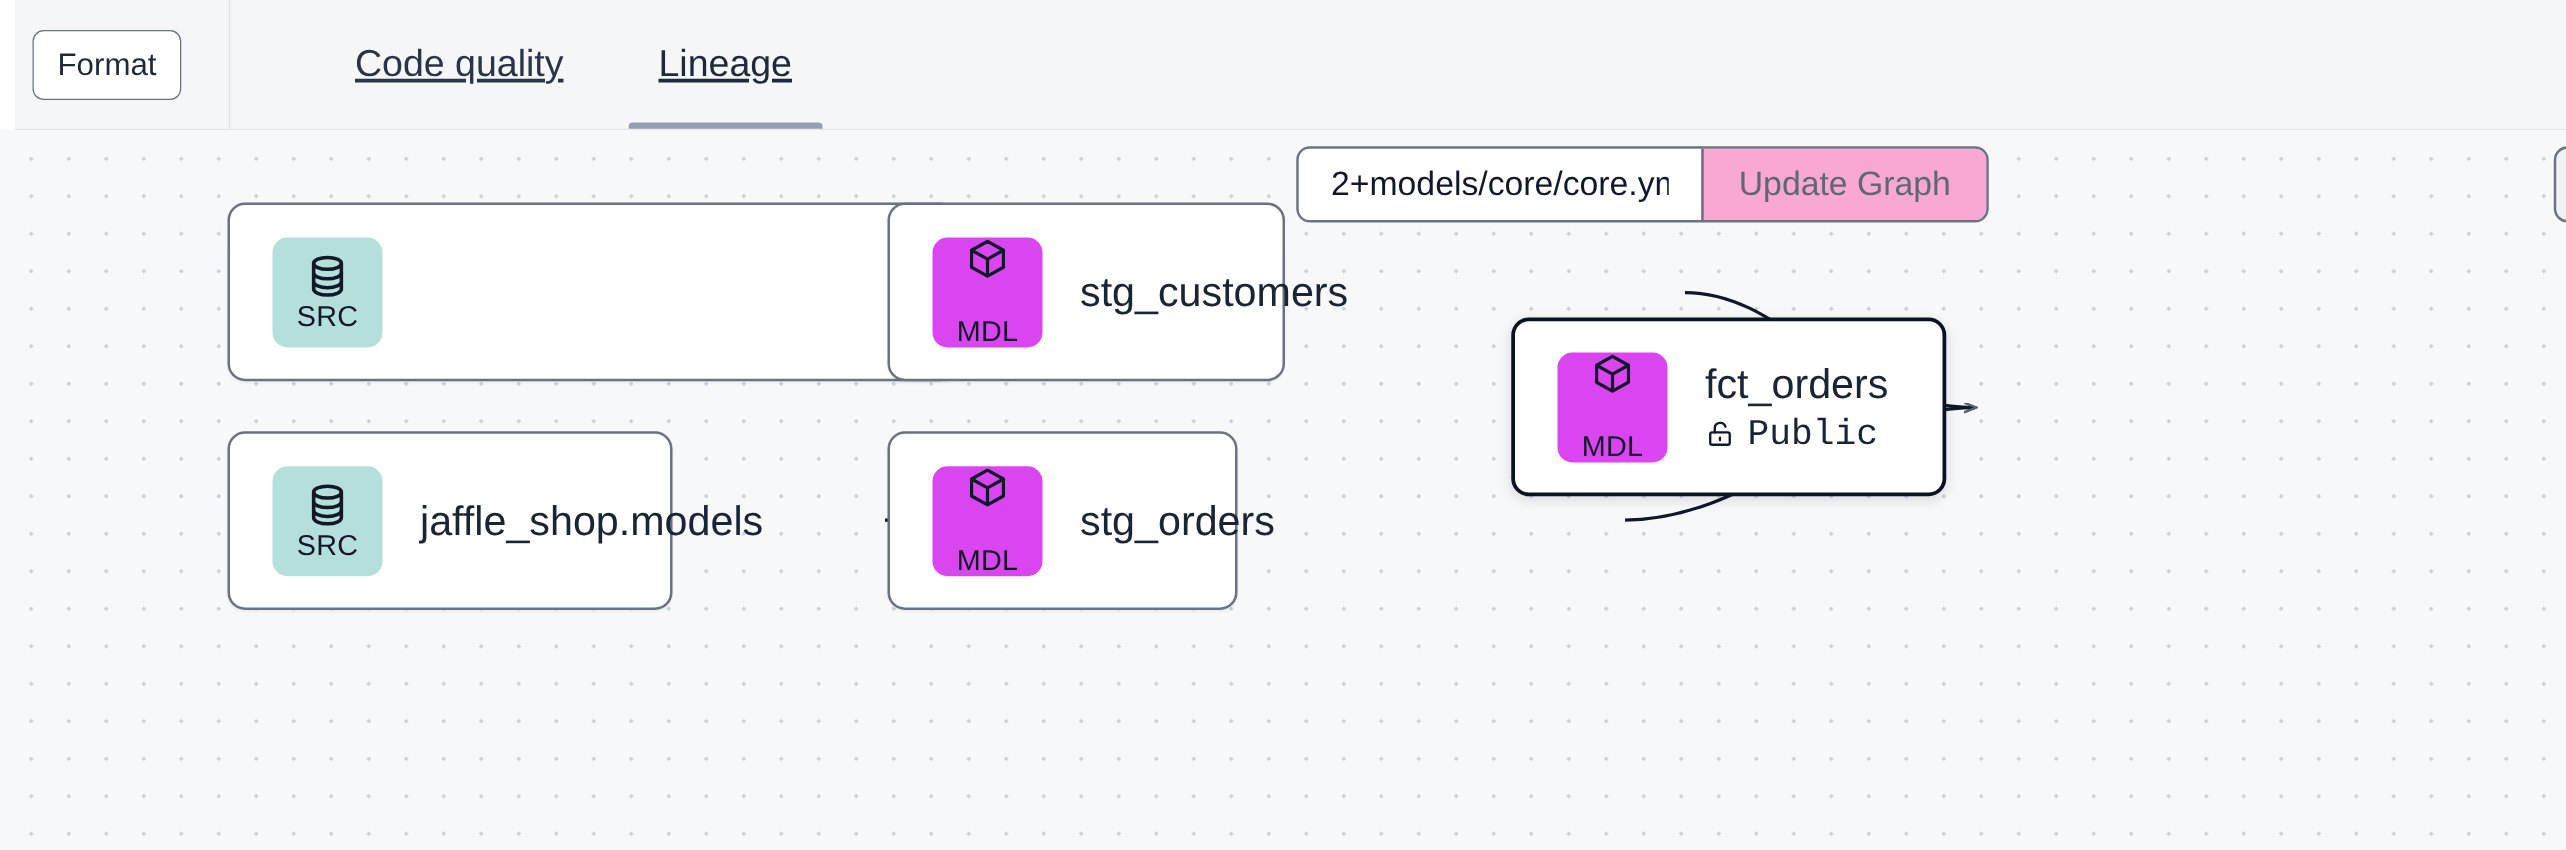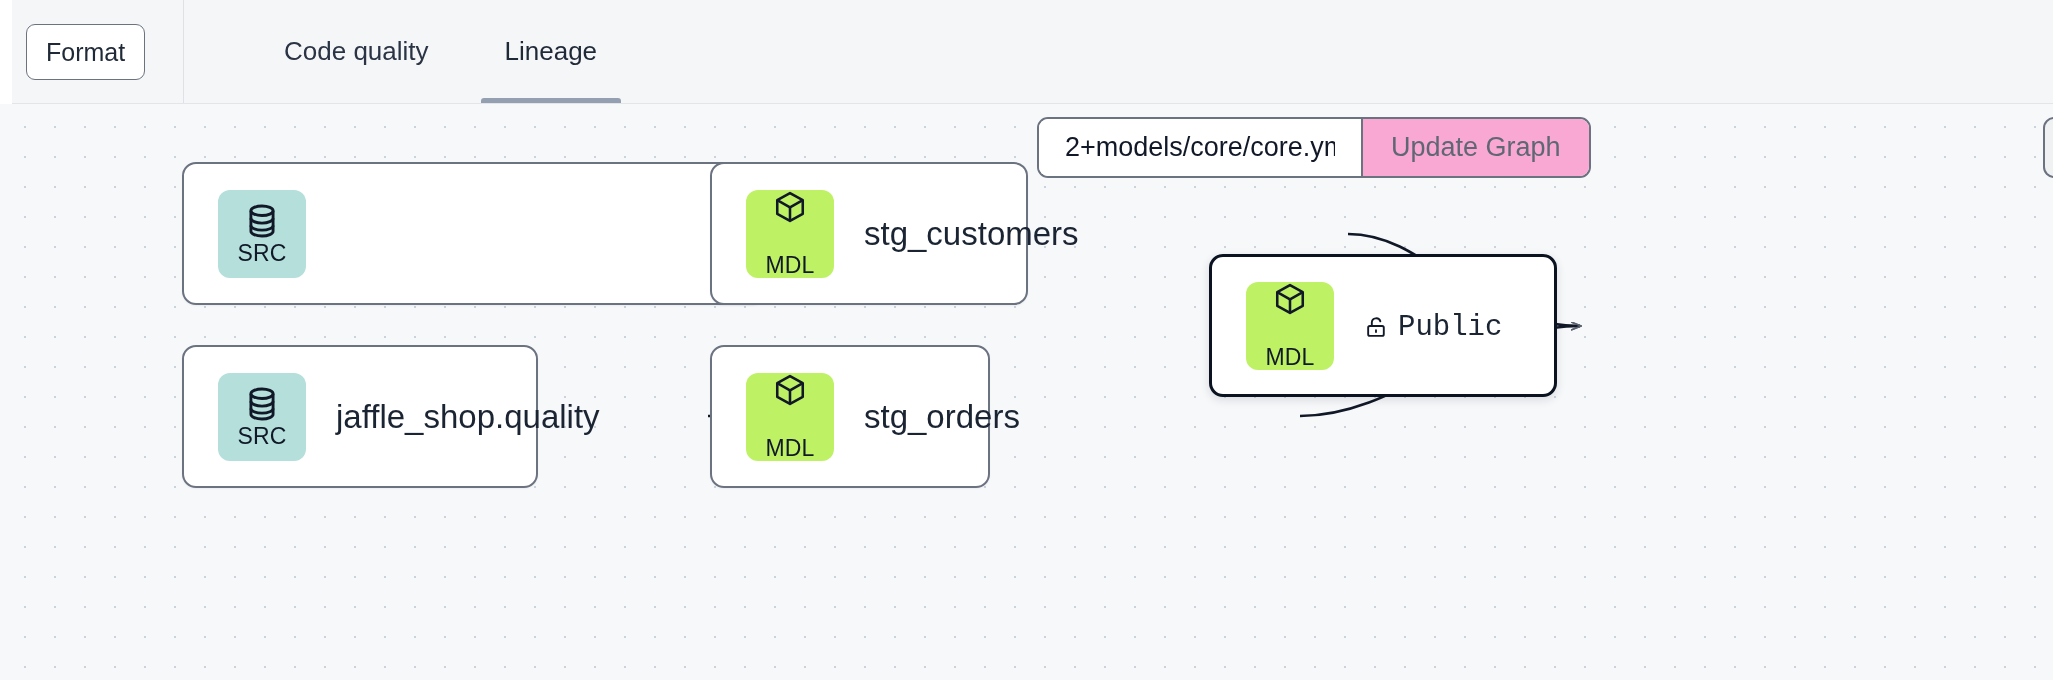--- a/index.html
+++ b/index.html
@@ -48,24 +48,25 @@
     align-items: flex-start;
     height: 103px;
     padding-left: 62px;
   }
   .tab {
     position: relative;
     height: 103px;
     display: flex;
     align-items: center;
     padding: 0 38px;
-    font-size: 26px;
+    font-size: 30px;
     color: #2b3445;
     cursor: pointer;
     white-space: nowrap;
+    text-decoration: underline;
   }
   .tab.active { color: #1f2937; }
   .tab.active::after {
     content: "";
     position: absolute;
     left: 14px; right: 14px;
     bottom: 0;
     height: 5px;
     background: #94a0b1;
     border-radius: 3px 3px 0 0;
@@ -111,21 +112,21 @@
     width: 88px;
     height: 88px;
     border-radius: 12px;
     display: flex;
     flex-direction: column;
     align-items: center;
     justify-content: center;
     flex: 0 0 auto;
   }
   .badge.src { background: #b4dfdb; }
-  .badge.mdl { background: #bef264; gap: 28px; }
+  .badge.mdl { background: #d946ef; gap: 28px; }
   .badge svg { display: block; margin-bottom: 1px; }
   .badge-label {
     font-size: 23px;
     color: #111827;
     letter-spacing: 0.2px;
     line-height: 25px;
   }
   .node-body {
     margin-left: 30px;
     display: flex;
@@ -252,21 +253,21 @@
     <div class="badge src">
       <svg width="40" height="38" viewBox="0 0 24 24" fill="none" stroke="#111827" stroke-width="1.8">
         <ellipse cx="12" cy="5.5" rx="7" ry="3"></ellipse>
         <path d="M5 5.5 v13 c0 1.65 3.13 3 7 3 s7 -1.35 7 -3 v-13"></path>
         <path d="M5 10.3 c0 1.65 3.13 3 7 3 s7 -1.35 7 -3"></path>
         <path d="M5 14.8 c0 1.65 3.13 3 7 3 s7 -1.35 7 -3"></path>
       </svg>
       <span class="badge-label">SRC</span>
     </div>
     <div class="node-body">
-      <div class="node-title">jaffle_shop.quality</div>
+      <div class="node-title">jaffle_shop.models</div>
     </div>
   </div>
 
   <div class="node" style="left:710px; top:241px; width:280px; height:143px;">
     <div class="badge mdl">
       <svg width="40" height="38" viewBox="0 0 24 24" fill="none" stroke="#111827" stroke-width="1.8" stroke-linejoin="round">
         <path d="M12 2.2 L21 7.2 L21 16.8 L12 21.8 L3 16.8 L3 7.2 Z"></path>
         <path d="M3 7.2 L12 12.2 L21 7.2"></path>
         <path d="M12 12.2 L12 21.8"></path>
       </svg>
@@ -280,20 +281,21 @@
   <div class="node selected" style="left:1209px; top:150px; width:348px; height:143px;">
     <div class="badge mdl">
       <svg width="40" height="38" viewBox="0 0 24 24" fill="none" stroke="#111827" stroke-width="1.8" stroke-linejoin="round">
         <path d="M12 2.2 L21 7.2 L21 16.8 L12 21.8 L3 16.8 L3 7.2 Z"></path>
         <path d="M3 7.2 L12 12.2 L21 7.2"></path>
         <path d="M12 12.2 L12 21.8"></path>
       </svg>
       <span class="badge-label">MDL</span>
     </div>
     <div class="node-body">
+      <div class="node-title">fct_orders</div>
       <div class="node-sub">
         <svg width="25" height="25" viewBox="0 0 24 24" fill="none" stroke="#111827" stroke-width="1.8" stroke-linecap="round" stroke-linejoin="round">
           <rect x="4" y="10.5" width="15" height="9.5" rx="1.6"></rect>
           <path d="M7.5 10.5 V7.2 a4.2 4.2 0 0 1 8.2 -1.1"></path>
           <path d="M11.5 14.6 v1.8"></path>
         </svg>
         <span>Public</span>
       </div>
     </div>
   </div>

